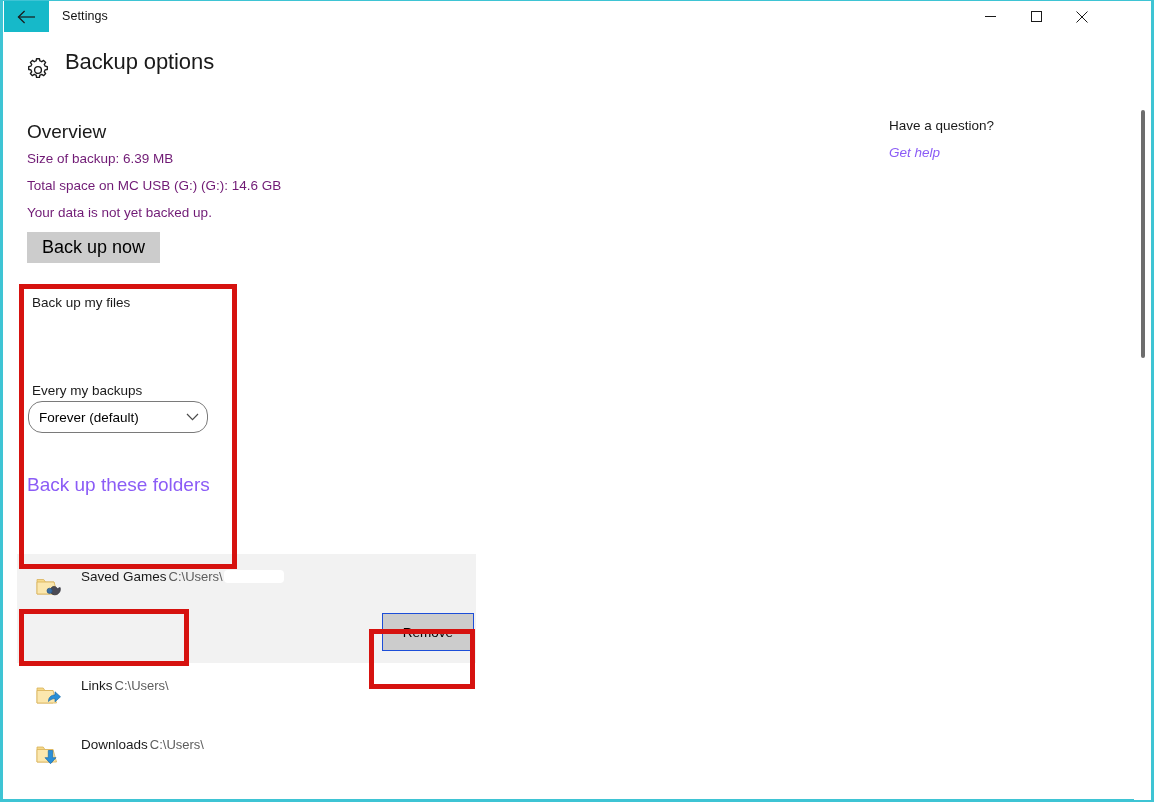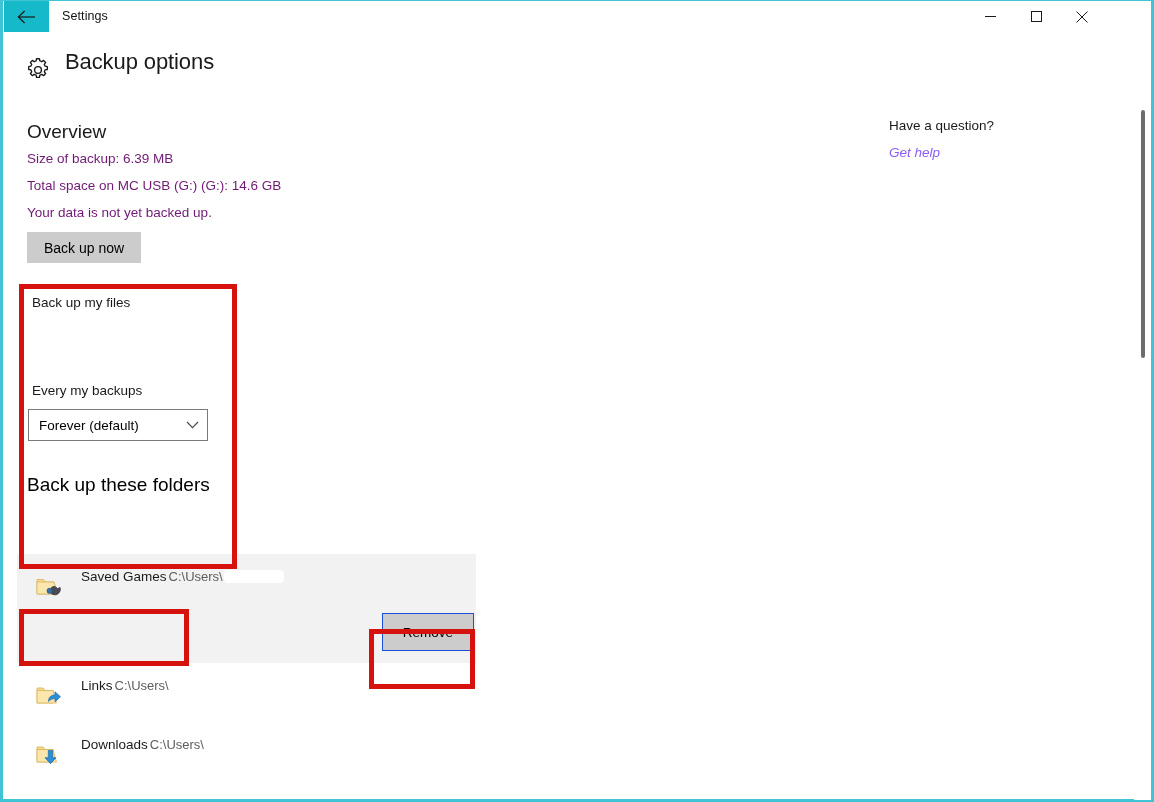--- a/index.html
+++ b/index.html
@@ -115,21 +115,21 @@
   #ov-line-2 { top: 96px; }
 
   #backup-now-btn {
     position: absolute;
     left: 24px; top: 123px;
     min-width: 114px;
     height: 31px;
     background: #cccccc;
     border: 1px solid #cccccc;
     font-family: "Liberation Sans", sans-serif;
-    font-size: 14px;
+    font-size: 18px;
     color: #000000;
     cursor: pointer;
     padding: 0 14px;
   }
 
   
   .annot-box {
     position: absolute;
     border: 5px solid #d6120f;
     pointer-events: none;
@@ -154,21 +154,21 @@
     left: 25px;
     width: 180px;
     height: 32px;
     background: #ffffff;
     border: 1px solid #7a7a7a;
     display: flex;
     align-items: center;
     cursor: pointer;
   }
   #dd-backup-files { top: 212px; }
-  #dd-keep-backups { top: 300px; }
+  #dd-keep-backups { top: 292px; border-radius: 14px; }
   .dd-value {
     font-size: 13.5px;
     color: #000000;
     padding-left: 10px;
     flex: 1;
     white-space: nowrap;
     overflow: hidden;
   }
   .dd-chevron {
     width: 30px;
@@ -176,21 +176,21 @@
     align-items: center;
     justify-content: center;
   }
 
   
   #h-folders {
     position: absolute;
     left: 24px; top: 365px;
     font-size: 19px;
     font-weight: 400;
-    color: #000000;
+    color: #8b5cf6;
   }
 
   #add-folder-row {
     position: absolute;
     left: 22px; top: 505px;
     width: 158px;
     height: 46px;
     display: flex;
     align-items: center;
     cursor: pointer;

